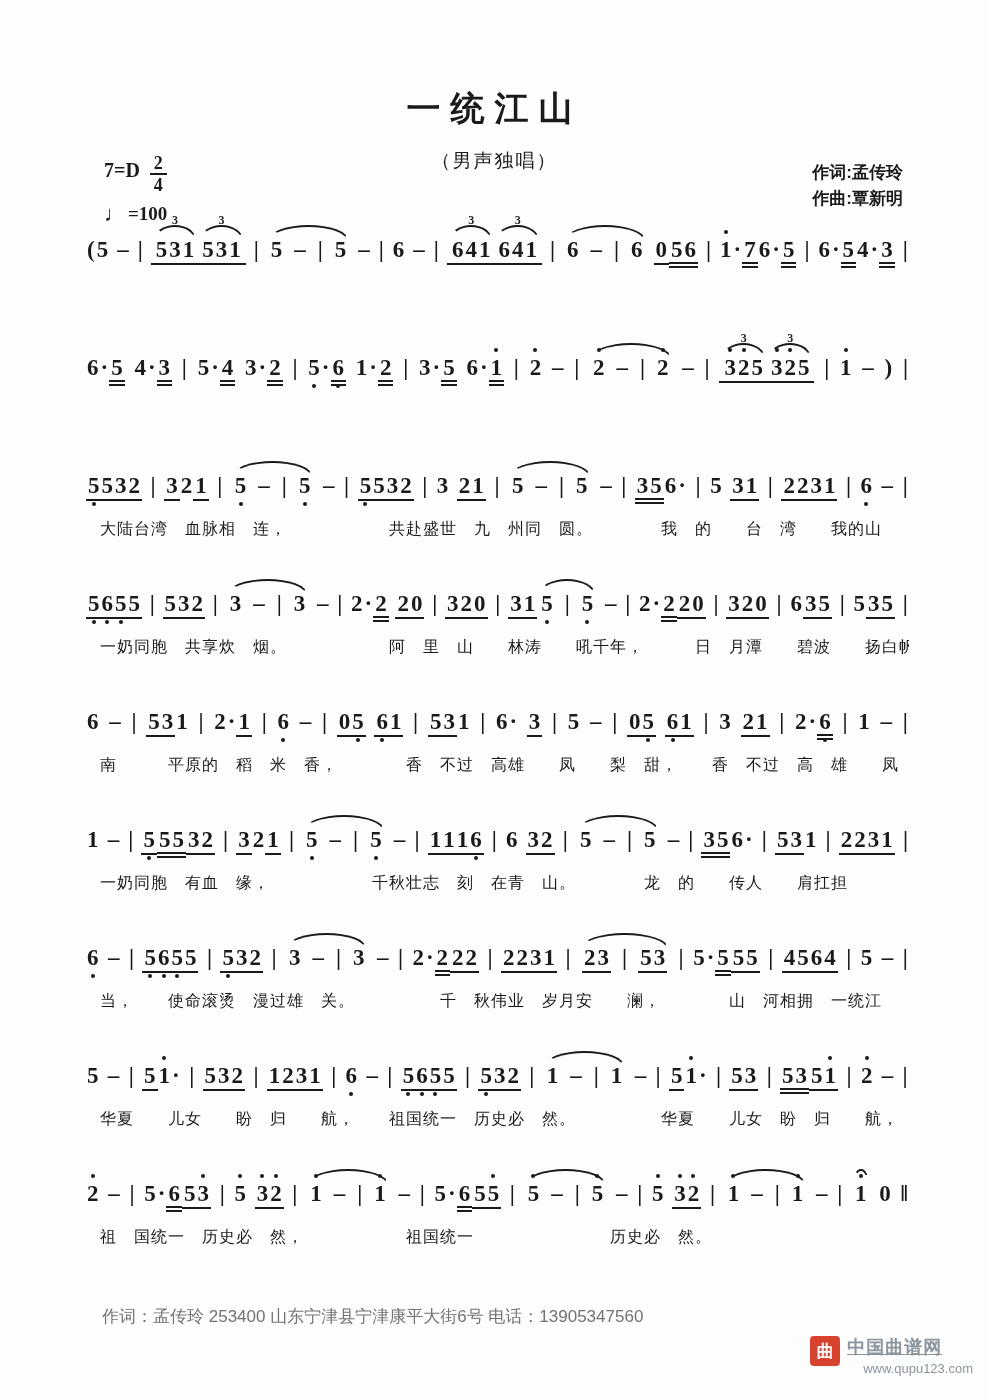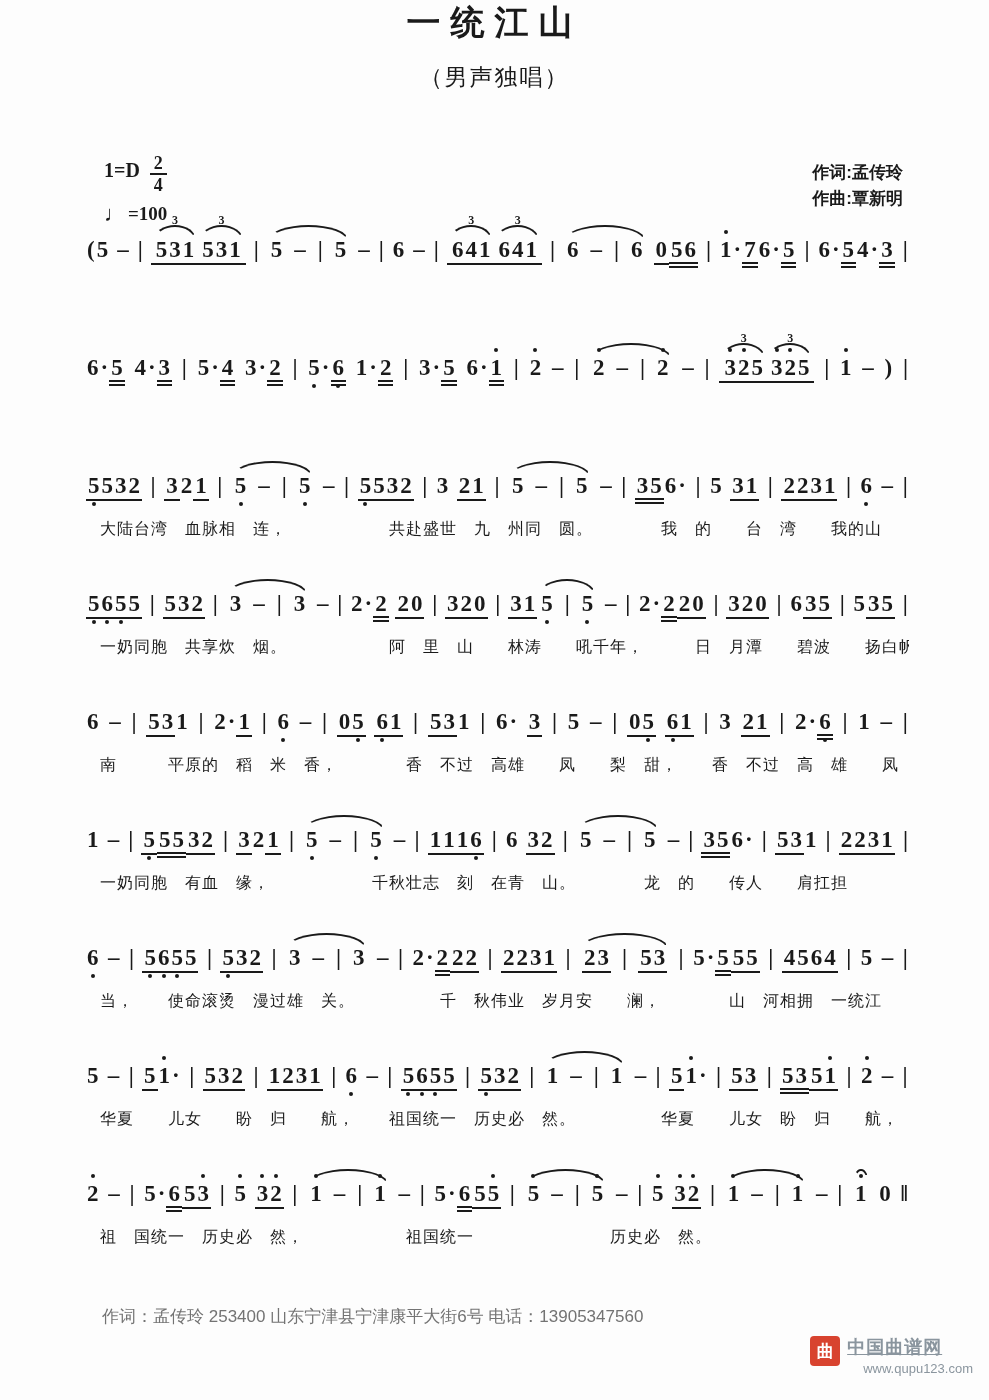--- a/index.html
+++ b/index.html
@@ -1,22 +1,22 @@
 <!DOCTYPE html>
 <html><head>
 <meta charset="utf-8">
 <style>
   html,body{margin:0;padding:0;}
   body{
     width:989px;height:1400px;position:relative;overflow:hidden;
     background:#fdfdfd;color:#1a1a1a;
     font-family:"Liberation Sans","DejaVu Sans",sans-serif;
   }
-  .title{ text-align:center;font-size:34px;font-weight:bold;letter-spacing:10px;}
-  .subtitle{text-align:center;font-size:23px;margin-top:16px;letter-spacing:2px;}
+  .title{ text-align:center;padding-top:86px;font-size:34px;font-weight:bold;letter-spacing:10px;}
+  .subtitle{text-align:center;font-size:19px;margin-top:16px;letter-spacing:2px;}
   .credits{position:absolute;right:86px;top:160px;font-size:17px;line-height:1.55;font-weight:bold;text-align:left;}
   .meta{position:absolute;left:104px;top:150px;font-family:"Liberation Serif","DejaVu Serif",serif;font-weight:bold;}
   .meta-row1{font-size:20px;display:flex;align-items:center;gap:10px;}
   .ts{display:inline-flex;flex-direction:column;align-items:center;line-height:1.05;font-size:18px;transform:translateY(4px);}
   .ts-bottom{border-top:2px solid #1a1a1a;padding:1px 4px 0 4px;}
   .meta-row2{font-size:19px;margin-top:10px;display:flex;align-items:center;gap:2px;}
   .tempo-note{font-size:22px;}
 
   .score{position:absolute;left:86px;right:80px;top:216px;}
   .system{height:118px;padding-top:22px;box-sizing:border-box;position:relative;}
@@ -55,21 +55,21 @@
   .wm-url{font-size:13px;margin-top:2px;margin-left:16px;}
 </style>
 </head>
 <body>
 
 <div class="title">一统江山</div>
 <div class="subtitle">（男声独唱）</div>
 
 <div class="meta">
   <div class="meta-row1">
-    <span>1=D</span>
+    <span>7=D</span>
     <span class="ts">
       <span class="ts-top">2</span>
       <span class="ts-bottom">4</span>
     </span>
   </div>
   <div class="meta-row2">
     <span class="tempo-note">♩</span>
     <span>=100</span>
   </div>
 </div>

